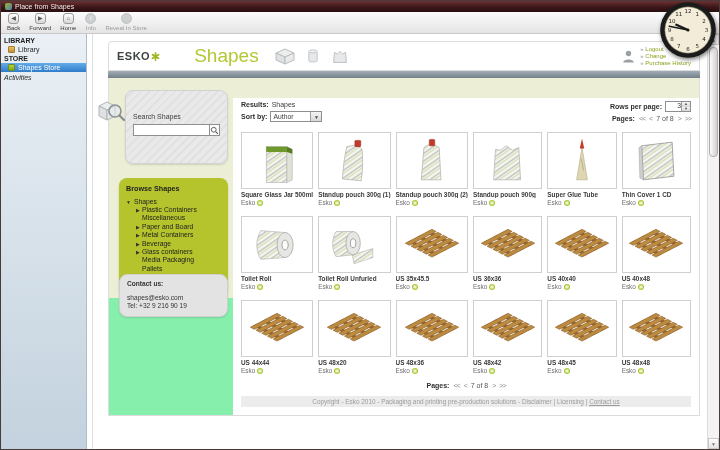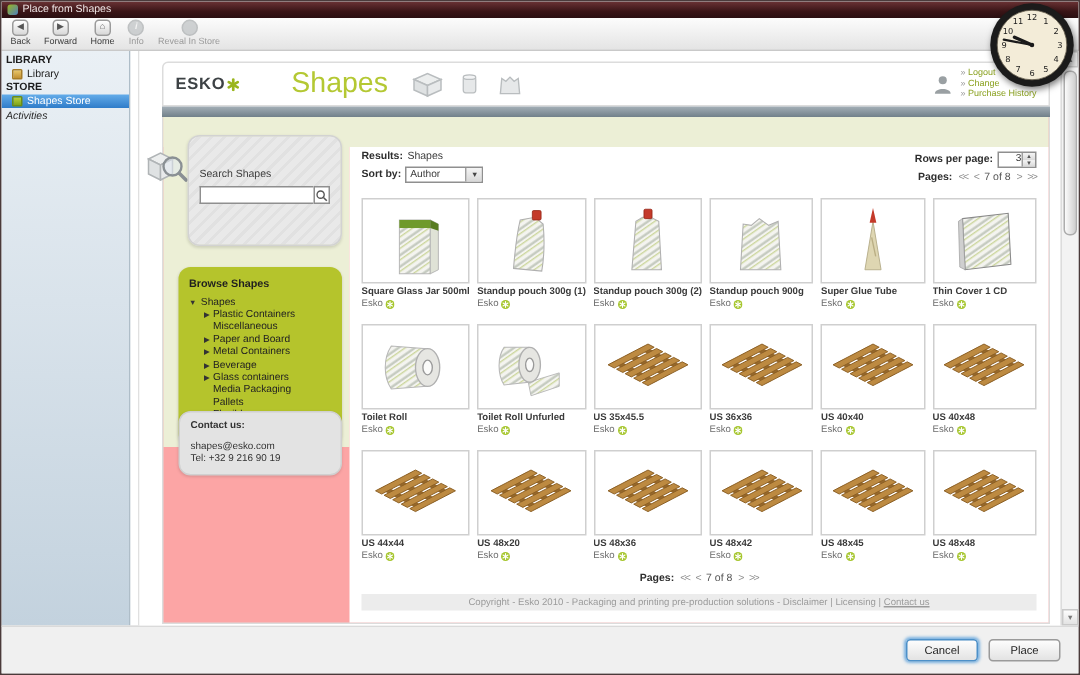--- a/index.html
+++ b/index.html
@@ -55,21 +55,21 @@
   .page-header { height:30px; background:#fff; border:1px solid #dcdcdc; border-radius:4px 4px 0 0;
                  display:flex; align-items:center; padding:0 8px; }
   .brand { font-size:11px; font-weight:bold; letter-spacing:.5px; color:#3d4245; display:flex; align-items:center; gap:1px; }
   .page-title { font-size:19px; color:#b4c833; margin-left:34px; font-weight:normal; }
   .hdr-glyphs { display:flex; gap:6px; margin-left:14px; align-items:center; }
   .account { margin-left:auto; display:flex; align-items:center; gap:4px; }
   .acct-links { font-size:6px; line-height:7px; color:#8aa11f; }
   .acct-links div::before { content:"» "; color:#9a9a9a; }
   .band { height:7px; background:linear-gradient(#a3aeb6,#71808a); }
 
-  .page-body { position:relative; height:338px; background:#fca5a5; border:1px solid #dcdcdc; border-top:none; }
+  .page-body { position:relative; height:338px; background:#86efac; border:1px solid #dcdcdc; border-top:none; }
   .green-strip { position:absolute; top:0; left:0; right:0; height:20px; background:#ecefd6; }
   .left-col { position:absolute; top:0; left:0; width:124px; height:220px; background:#ecefd6; }
 
   .search-icon-wrap { position:absolute; left:-13px; top:18px; width:30px; height:30px; }
   .panel { border-radius:8px; }
   .search-panel { position:absolute; left:16px; top:12px; width:103px; height:74px;
                   background:repeating-linear-gradient(135deg,#e9e9e9 0 4px,#e1e1e1 4px 6px);
                   border:1px solid #d2d2d2; box-shadow:0 1px 2px rgba(0,0,0,.12); padding:22px 7px 0; }
   .search-label { font-size:7px; color:#3c3c3c; margin-bottom:4px; }
   .search-row { display:flex; }
@@ -876,24 +876,20 @@
       </div>
 
       <div class="vscroll">
         <div class="arr up">▲</div>
         <div class="thumb"></div>
         <div class="arr down">▼</div>
       </div>
     </div>
   </div>
 
-  <div class="bottombar">
-    <button class="dlg-btn default">Cancel</button>
-    <button class="dlg-btn">Place</button>
-  </div>
 
   <div class="clock">
     <svg viewBox="0 0 100 100" width="58" height="58">
       <circle cx="50" cy="50" r="48" fill="#1b1b1b"></circle>
       <circle cx="50" cy="50" r="40" fill="#f3ecd8" stroke="#6b6454" stroke-width="1"></circle>
       <g id="clock-numerals">
           <text x="50.0" y="21.4" text-anchor="middle" font-size="9.5" fill="#1a1a1a" font-family="&quot;DejaVu Sans&quot;, sans-serif">12</text>
           <text x="66.0" y="25.7" text-anchor="middle" font-size="9.5" fill="#1a1a1a" font-family="&quot;DejaVu Sans&quot;, sans-serif">1</text>
           <text x="77.7" y="37.4" text-anchor="middle" font-size="9.5" fill="#1a1a1a" font-family="&quot;DejaVu Sans&quot;, sans-serif">2</text>
           <text x="82.0" y="53.4" text-anchor="middle" font-size="9.5" fill="#1a1a1a" font-family="&quot;DejaVu Sans&quot;, sans-serif">3</text>

